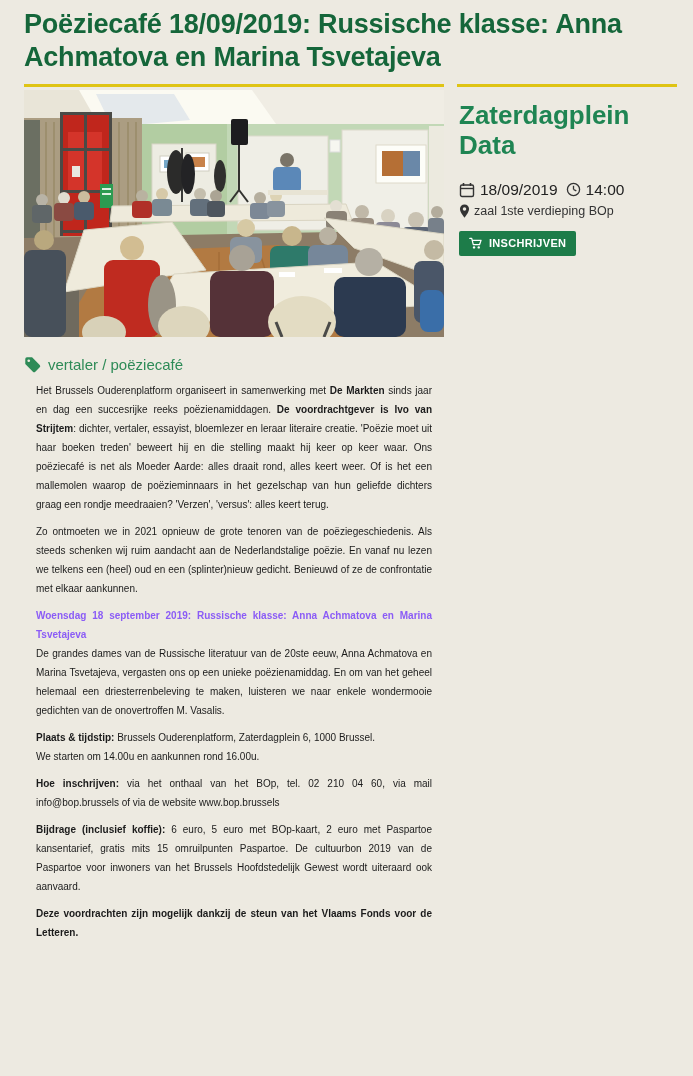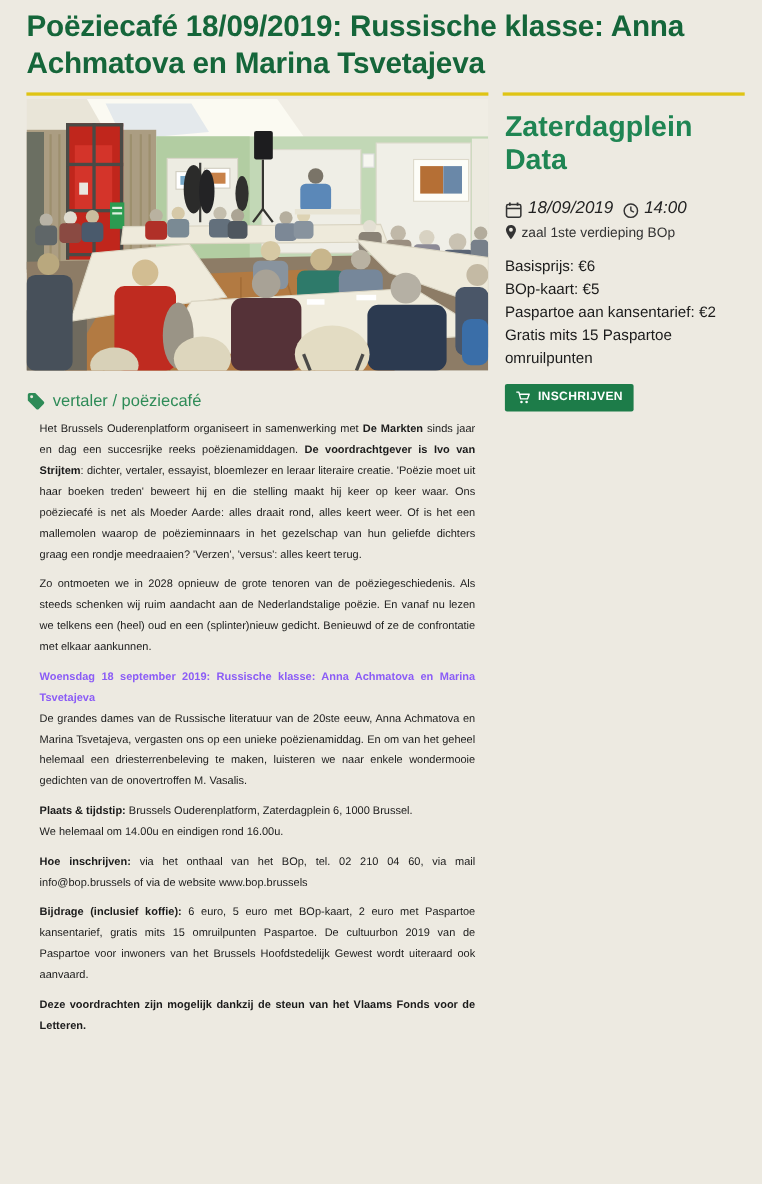--- a/index.html
+++ b/index.html
@@ -16,21 +16,21 @@
   .tagrow{margin-top:19px;display:flex;align-items:center;gap:7px;color:#2e8b57;font-size:15px;cursor:pointer;}
   .tagrow svg{flex:0 0 auto;}
   .body{margin-top:4px;}
   .body p{font-size:10px;line-height:19px;text-align:justify;color:#1b1b1b;margin:8px 12px;}
   .body p b{font-weight:bold;}
   .green-head{color:#8b5cf6;font-weight:bold;}
   p.tight-below{margin-bottom:0;}
   p.tight-above{margin-top:0;}
   
   .side h2{font-size:26px;line-height:1.15;color:#1f8553;font-weight:bold;margin:14px 0 20px 2px;}
-  .when{display:flex;align-items:flex-end;gap:5px;font-size:15.5px;color:#222;margin-left:2px;font-style:italic;}
+  .when{display:flex;align-items:center;gap:5px;font-size:15.5px;color:#222;margin-left:2px;}
   .when .t{margin-right:3px;}
   .where{display:flex;align-items:flex-start;gap:4px;font-size:12.5px;color:#333;margin:5px 0 0 2px;}
   .prices{margin:13px 0 0 2px;font-size:13.8px;line-height:21px;color:#1b1b1b;}
   .btn{margin:13px 0 0 2px;display:inline-flex;align-items:center;gap:6px;background:#1d7c49;
     color:#fff;border:none;border-radius:2px;padding:6px 10px;font-size:11px;font-weight:bold;
     font-family:inherit;letter-spacing:0.3px;cursor:pointer;}
 </style>
 </head>
 <body>
 
@@ -202,24 +202,24 @@
       <div class="tagrow">
         <svg width="17" height="17" viewBox="0 0 20 20">
           <path d="M1.5 3.5 A2 2 0 0 1 3.5 1.5 L9.5 1.5 L18.5 10.5 A2 2 0 0 1 18.5 13.3 L13.3 18.5 A2 2 0 0 1 10.5 18.5 L1.5 9.5 Z" fill="#2e8b57"></path>
           <circle cx="5.6" cy="5.6" r="1.6" fill="#edeae1"></circle>
         </svg>
         <span>vertaler / poëziecafé</span>
       </div>
 
       <div class="body">
           <p><span>Het Brussels Ouderenplatform organiseert in samenwerking met </span><b>De Markten</b><span> sinds jaar en dag een succesrijke reeks poëzienamiddagen. </span><b>De voordrachtgever is Ivo van Strijtem</b><span>: dichter, vertaler, essayist, bloemlezer en leraar literaire creatie. 'Poëzie moet uit haar boeken treden' beweert hij en die stelling maakt hij keer op keer waar. Ons poëziecafé is net als Moeder Aarde: alles draait rond, alles keert weer. Of is het een mallemolen waarop de poëzieminnaars in het gezelschap van hun geliefde dichters graag een rondje meedraaien? 'Verzen', 'versus': alles keert terug.</span></p>
-          <p><span>Zo ontmoeten we in 2028 opnieuw de grote tenoren van de poëziegeschiedenis. Als steeds schenken wij ruim aandacht aan de Nederlandstalige poëzie. En vanaf nu lezen we telkens een (heel) oud en een (splinter)nieuw gedicht. Benieuwd of ze de confrontatie met elkaar aankunnen.</span></p>
+          <p><span>Zo ontmoeten we in 2021 opnieuw de grote tenoren van de poëziegeschiedenis. Als steeds schenken wij ruim aandacht aan de Nederlandstalige poëzie. En vanaf nu lezen we telkens een (heel) oud en een (splinter)nieuw gedicht. Benieuwd of ze de confrontatie met elkaar aankunnen.</span></p>
           <p class="tight-below"><span class="green-head">Woensdag 18 september 2019: Russische klasse: Anna Achmatova en Marina Tsvetajeva</span></p>
           <p class="tight-above"><span>De grandes dames van de Russische literatuur van de 20ste eeuw, Anna Achmatova en Marina Tsvetajeva, vergasten ons op een unieke poëzienamiddag. En om van het geheel helemaal een driesterrenbeleving te maken, luisteren we naar enkele wondermooie gedichten van de onovertroffen M. Vasalis.</span></p>
-          <p><b>Plaats &amp; tijdstip:</b><span> Brussels Ouderenplatform, Zaterdagplein 6, 1000 Brussel.</span><br><span>We helemaal om 14.00u en eindigen rond 16.00u.</span></p>
+          <p><b>Plaats &amp; tijdstip:</b><span> Brussels Ouderenplatform, Zaterdagplein 6, 1000 Brussel.</span><br><span>We starten om 14.00u en aankunnen rond 16.00u.</span></p>
           <p><b>Hoe inschrijven:</b><span> via het onthaal van het BOp, tel. 02 210 04 60, via mail info@bop.brussels of via de website www.bop.brussels</span></p>
           <p><b>Bijdrage (inclusief koffie):</b><span> 6 euro, 5 euro met BOp-kaart, 2 euro met Paspartoe kansentarief, gratis mits 15 omruilpunten Paspartoe. De cultuurbon 2019 van de Paspartoe voor inwoners van het Brussels Hoofdstedelijk Gewest wordt uiteraard ook aanvaard.</span></p>
           <p><b>Deze voordrachten zijn mogelijk dankzij de steun van het Vlaams Fonds voor de Letteren.</b></p>
         </div>
 
     </div>
 
     <aside class="side">
       <div class="rule"></div>
       <h2>Zaterdagplein Data</h2>
@@ -241,26 +241,20 @@
       </div>
 
       <div class="where">
         <svg width="11" height="14" viewBox="0 0 12 16">
           <path d="M6 0.5 C3 0.5 0.8 2.8 0.8 5.6 C0.8 9.4 6 15.5 6 15.5 C6 15.5 11.2 9.4 11.2 5.6 C11.2 2.8 9 0.5 6 0.5 Z" fill="#333"></path>
           <circle cx="6" cy="5.6" r="2" fill="#edeae1"></circle>
         </svg>
         <span>zaal 1ste verdieping BOp</span>
       </div>
 
-      <div class="prices">
-        <div>Basisprijs: €6</div>
-        <div>BOp-kaart: €5</div>
-        <div>Paspartoe aan kansentarief: €2</div>
-        <div>Gratis mits 15 Paspartoe omruilpunten</div>
-      </div>
 
       <button class="btn">
         <svg width="14" height="13" viewBox="0 0 18 16">
           <path d="M1 1.5 H3.5 L5.5 9.5 H13.5 L15.5 4 H4.5" fill="none" stroke="#ffffff" stroke-width="1.6" stroke-linecap="round" stroke-linejoin="round"></path>
           <circle cx="6.5" cy="13" r="1.5" fill="#ffffff"></circle>
           <circle cx="12.5" cy="13" r="1.5" fill="#ffffff"></circle>
         </svg>
         <span>INSCHRIJVEN</span>
       </button>
     </aside>

